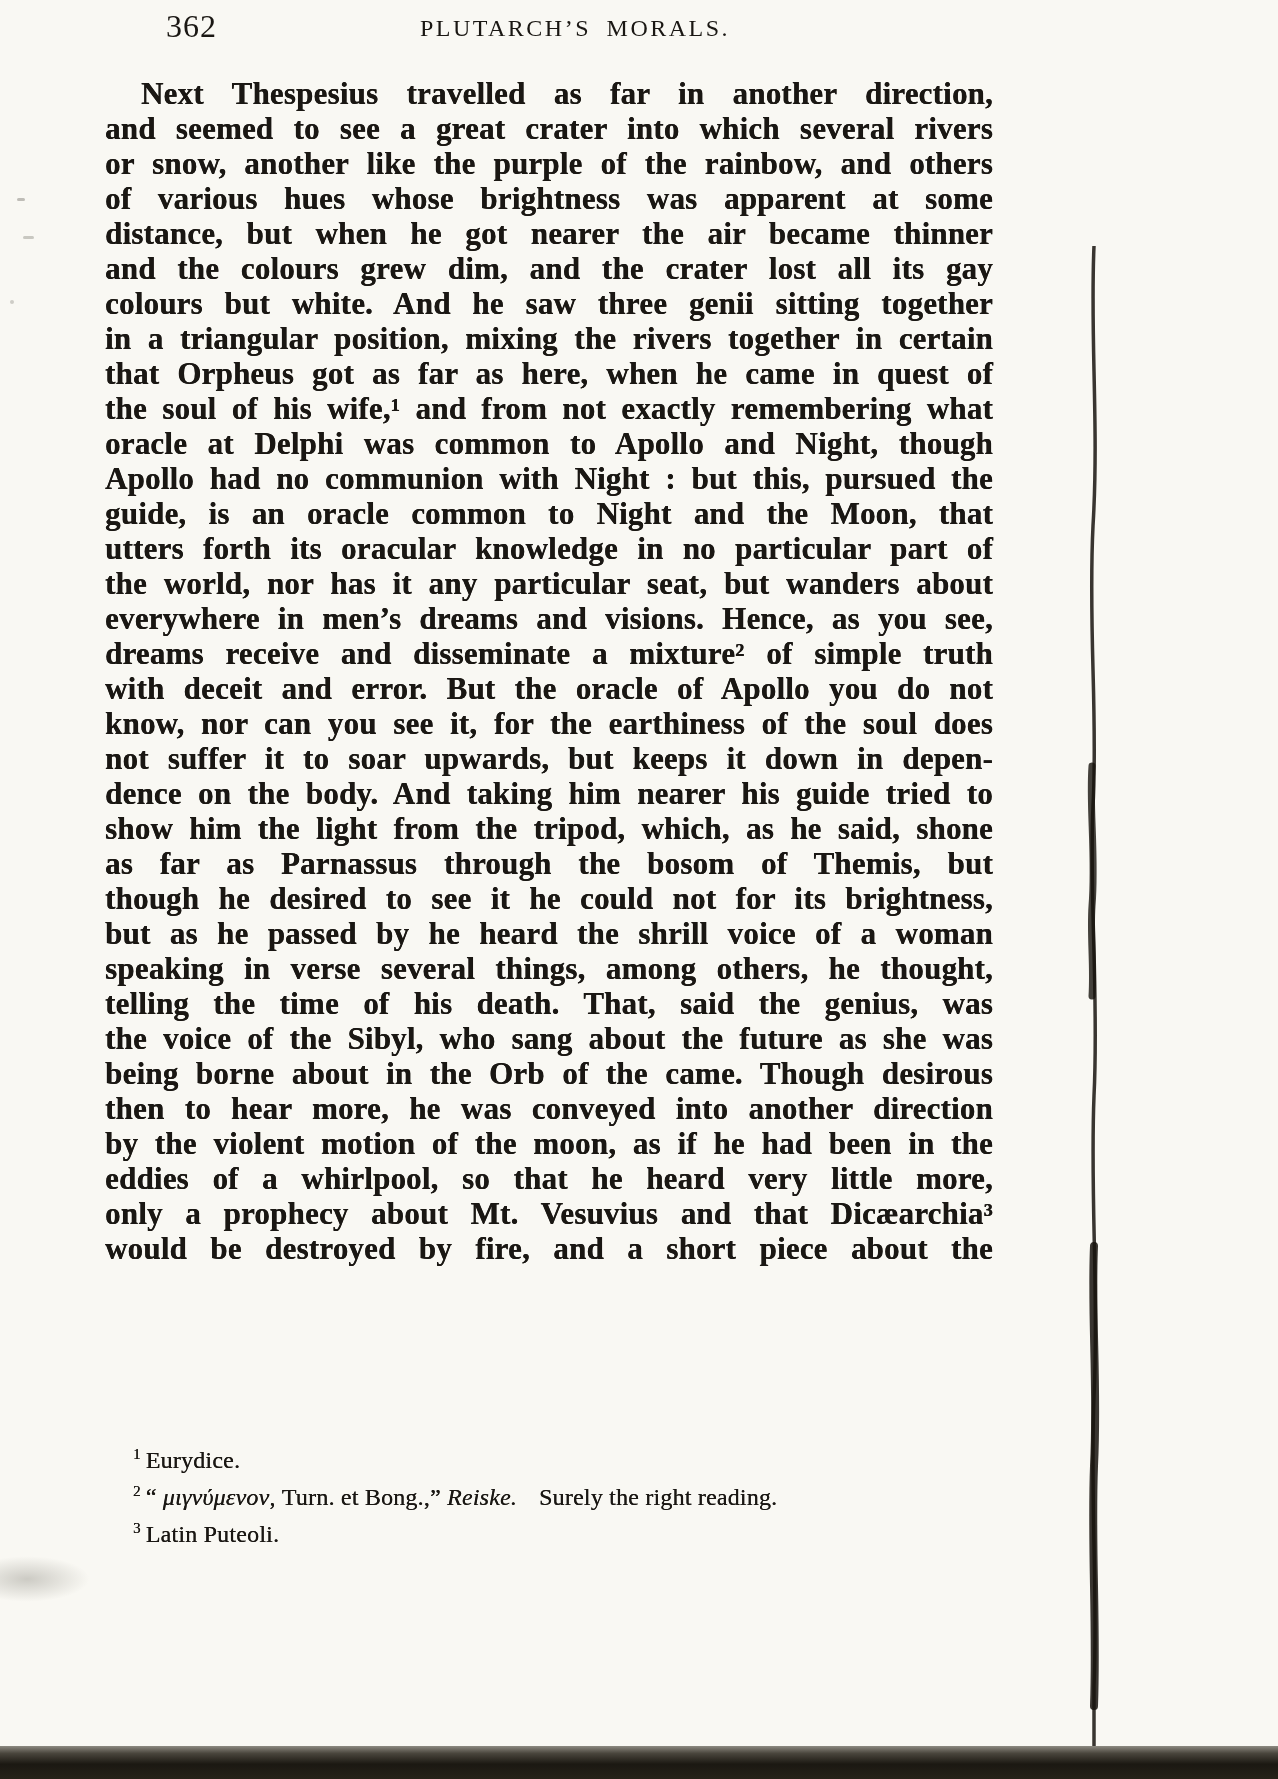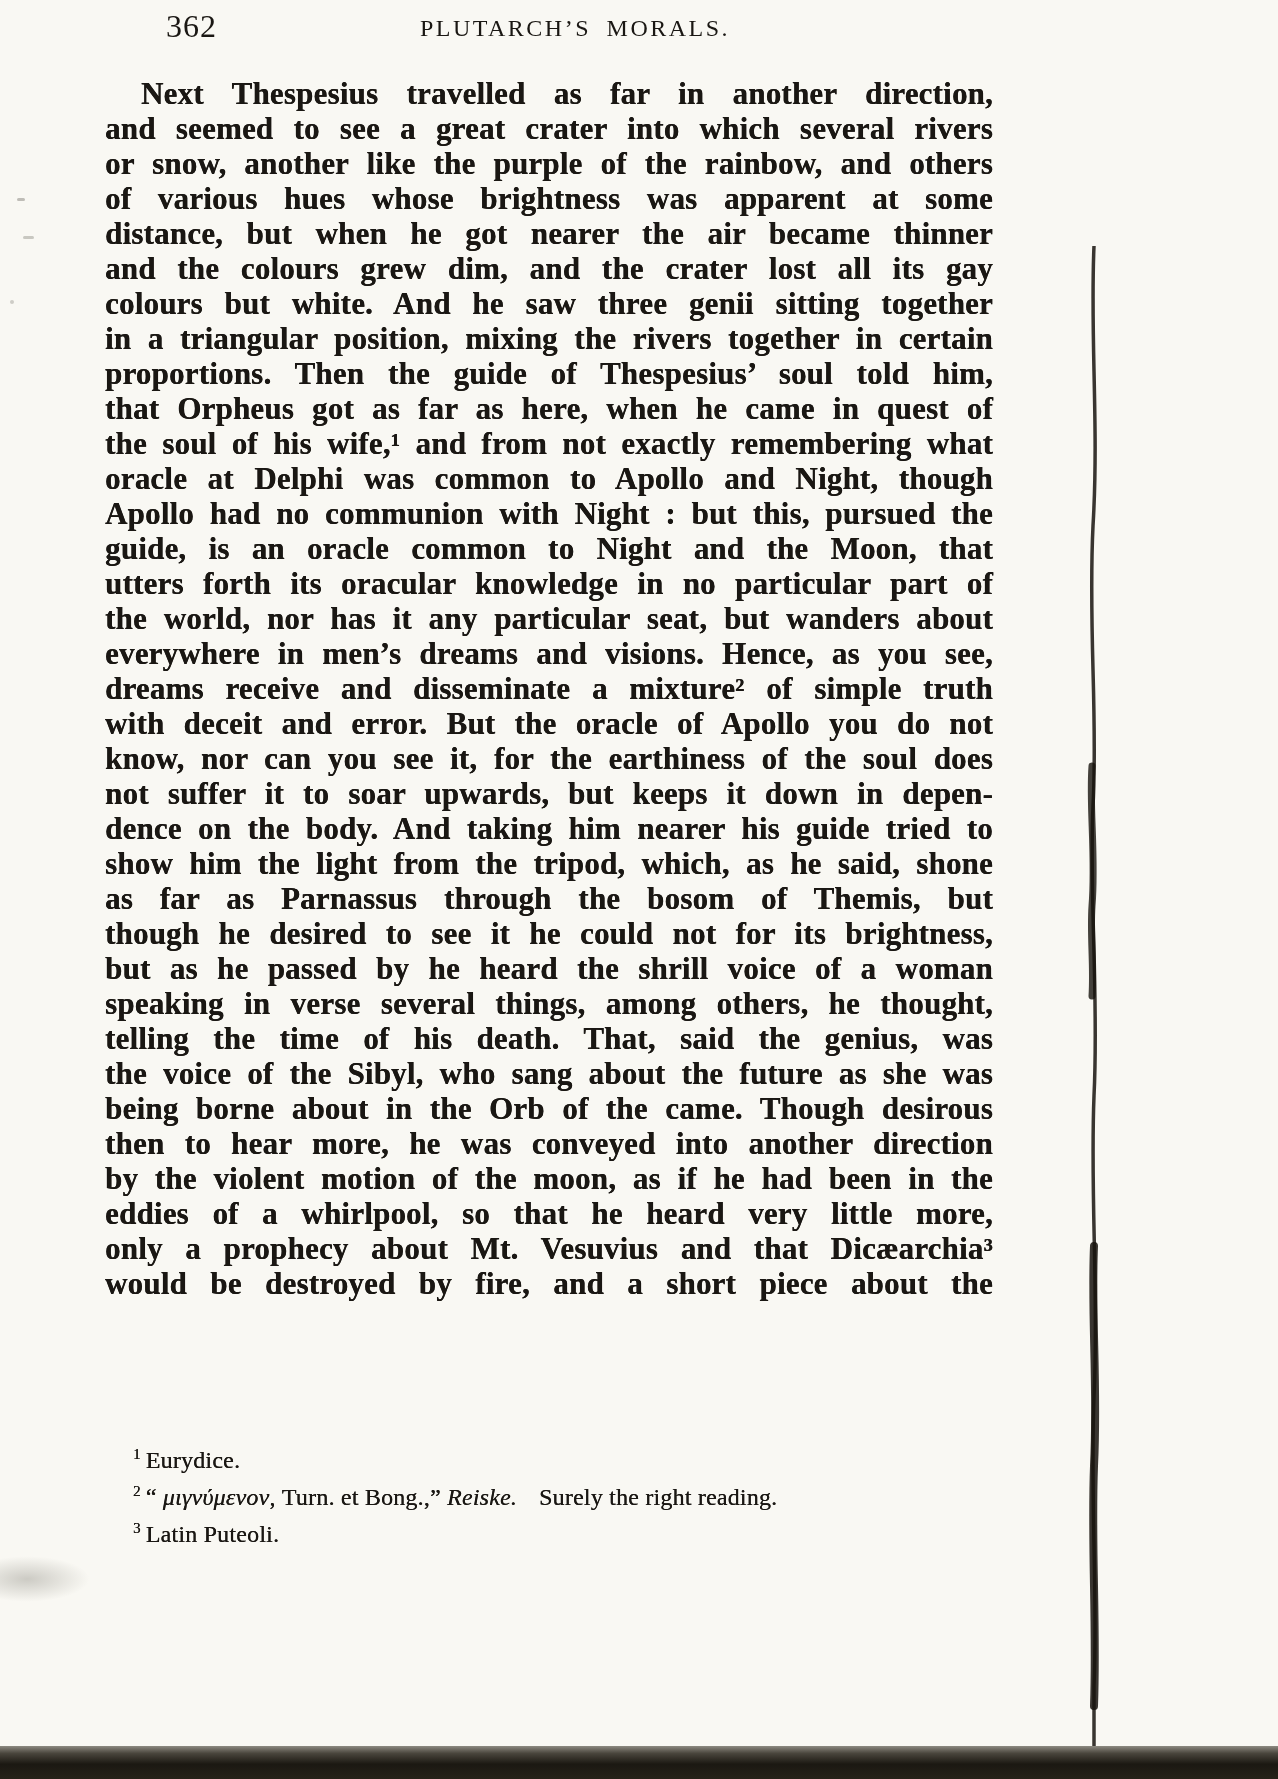--- a/index.html
+++ b/index.html
@@ -73,21 +73,20 @@
 
   <div class="body-text" id="body-lines">
       <div class="text-line">Next Thespesius travelled as far in another direction,</div>
       <div class="text-line">and seemed to see a great crater into which several rivers</div>
       <div class="text-line">or snow, another like the purple of the rainbow, and others</div>
       <div class="text-line">of various hues whose brightness was apparent at some</div>
       <div class="text-line">distance, but when he got nearer the air became thinner</div>
       <div class="text-line">and the colours grew dim, and the crater lost all its gay</div>
       <div class="text-line">colours but white.  And he saw three genii sitting together</div>
       <div class="text-line">in a triangular position, mixing the rivers together in certain</div>
-      <div class="text-line">proportions.  Then the guide of Thespesius’ soul told him,</div>
       <div class="text-line">that Orpheus got as far as here, when he came in quest of</div>
       <div class="text-line">the soul of his wife,¹ and from not exactly remembering what</div>
       <div class="text-line">oracle at Delphi was common to Apollo and Night, though</div>
       <div class="text-line">Apollo had no communion with Night : but this, pursued the</div>
       <div class="text-line">guide, is an oracle common to Night and the Moon, that</div>
       <div class="text-line">utters forth its oracular knowledge in no particular part of</div>
       <div class="text-line">the world, nor has it any particular seat, but wanders about</div>
       <div class="text-line">everywhere in men’s dreams and visions.  Hence, as you see,</div>
       <div class="text-line">dreams receive and disseminate a mixture² of simple truth</div>
       <div class="text-line">with deceit and error.  But the oracle of Apollo you do not</div>

